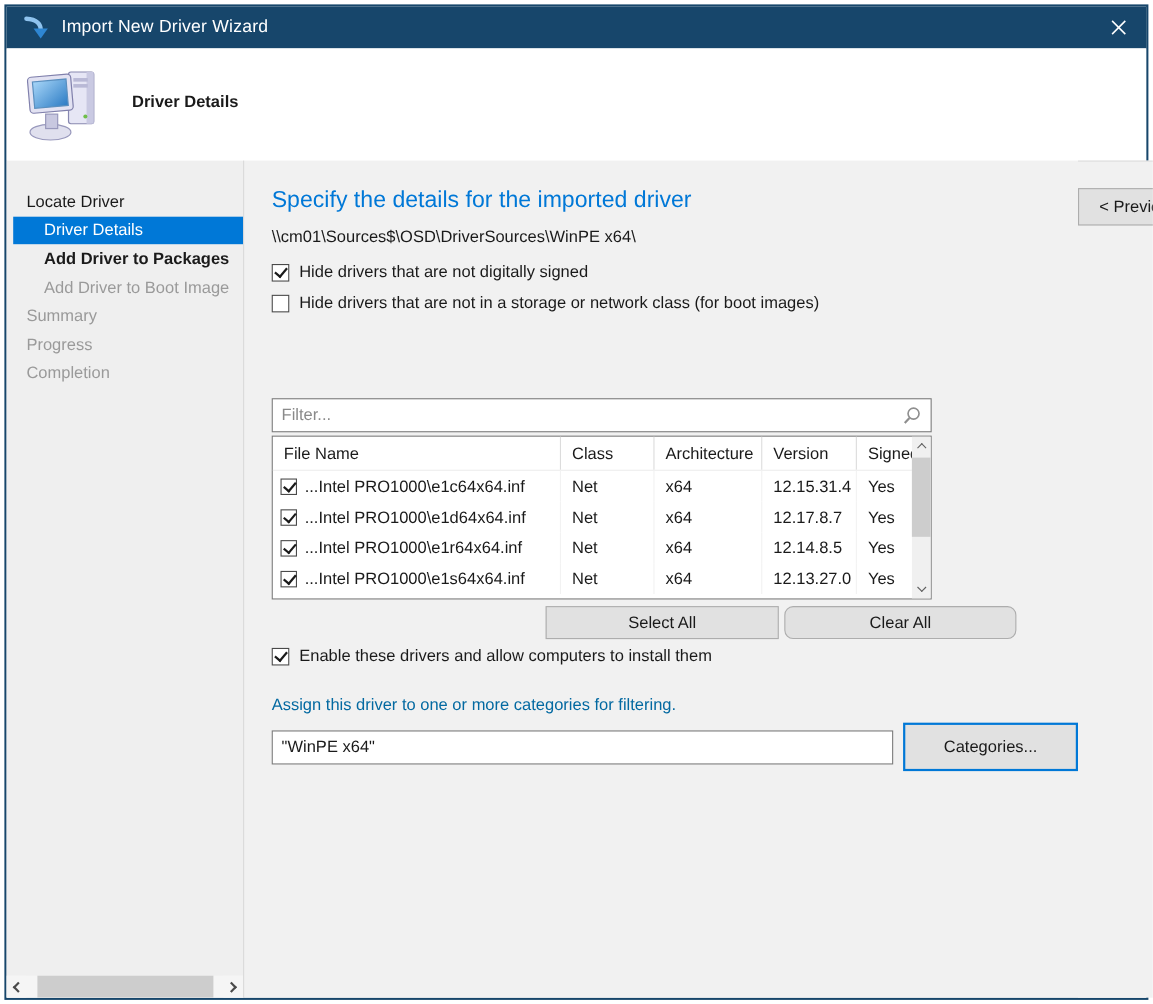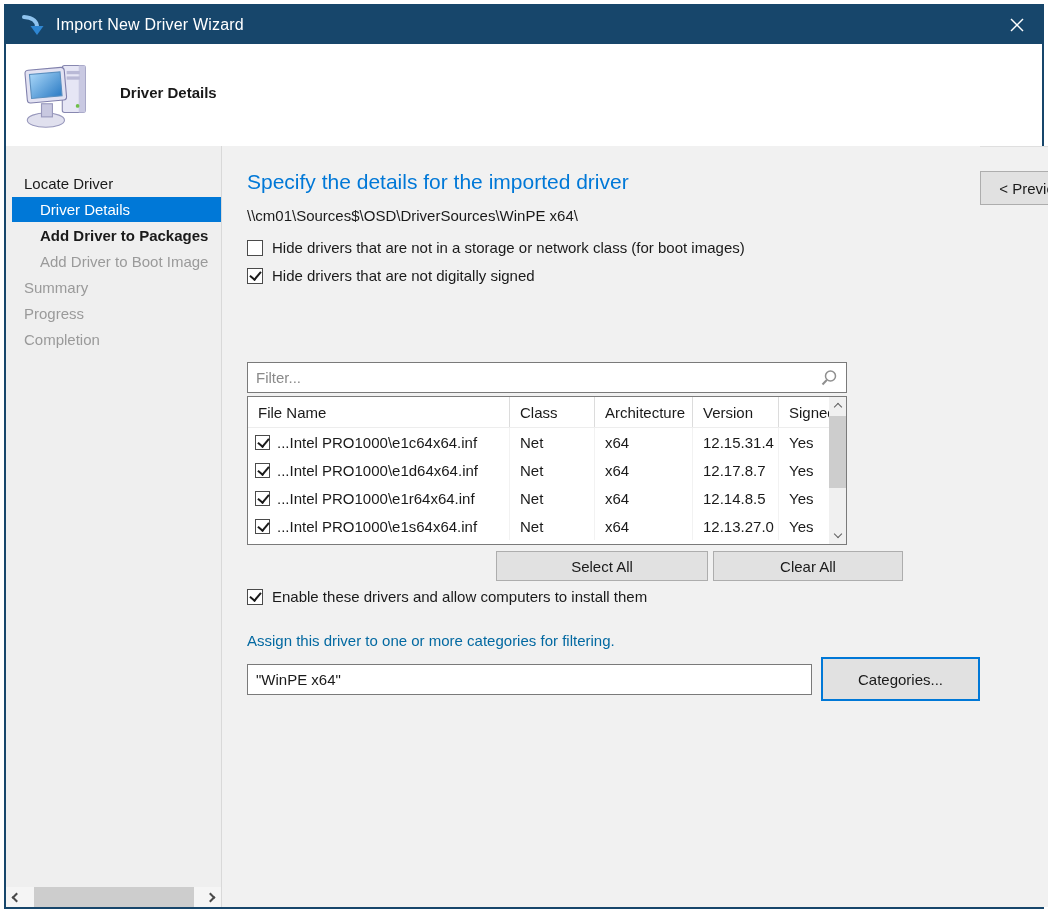--- a/index.html
+++ b/index.html
@@ -108,21 +108,21 @@
   .vs-track { flex:1; width:17px; position:relative; }
   .vs-thumb { position:absolute; top:2px; left:0; width:17px; height:72px; background:#CDCDCD; }
 
   .sel-row { position:relative; height:30px; margin-top:6px; width:676px; }
   .btn {
     background:#E1E1E1; border:1px solid #ADADAD; font-size:15px; color:#1a1a1a;
     font-family:"Liberation Sans",sans-serif; cursor:default;
   }
   .sel-row .btn { position:absolute; top:0; height:30px; }
   .btn-selectall { left:249px; width:212px; }
-  .btn-clearall  { left:466px; width:190px; }
+  .btn-clearall  { left:466px; width:211px;border-radius:8px; }
 
   .enable-row { margin-top:7px; }
   .assign-label { margin-top:27px; font-size:15px; color:#0369a1; }
 
   .cat-row { margin-top:8px; display:flex; align-items:center; }
   .cat-input {
     width:565px; height:31px; background:#fff; border:1px solid #7A7A7A; font-size:15px;
     padding:0 8px; color:#1a1a1a; font-family:"Liberation Sans",sans-serif; outline:none;
   }
   .btn-categories {
@@ -210,26 +210,26 @@
       </div>
 
       <div class="content">
         <div class="content-scroll">
 
           <div class="page-heading">Specify the details for the imported driver</div>
 
           <div class="pathline">\\cm01\Sources$\OSD\DriverSources\WinPE x64\</div>
 
           <div class="cbrow">
+            <span class="checkbox checked"></span>
+            <span>Hide drivers that are not digitally signed</span>
+          </div>
+          <div class="cbrow">
             <span class="checkbox"></span>
             <span>Hide drivers that are not in a storage or network class (for boot images)</span>
-          </div>
-          <div class="cbrow">
-            <span class="checkbox checked"></span>
-            <span>Hide drivers that are not digitally signed</span>
           </div>
 
           <div class="listblock">
             <div class="filterbox">
               <input type="text" placeholder="Filter..." style="">
               <span class="mag">
                 <svg viewBox="0 0 18 18" width="18" height="18">
                   <circle cx="10.5" cy="7" r="5" fill="none" stroke="#8F8F8F" stroke-width="1.5"></circle>
                   <line x1="6.8" y1="11" x2="2.5" y2="15.5" stroke="#8F8F8F" stroke-width="2"></line>
                 </svg>

